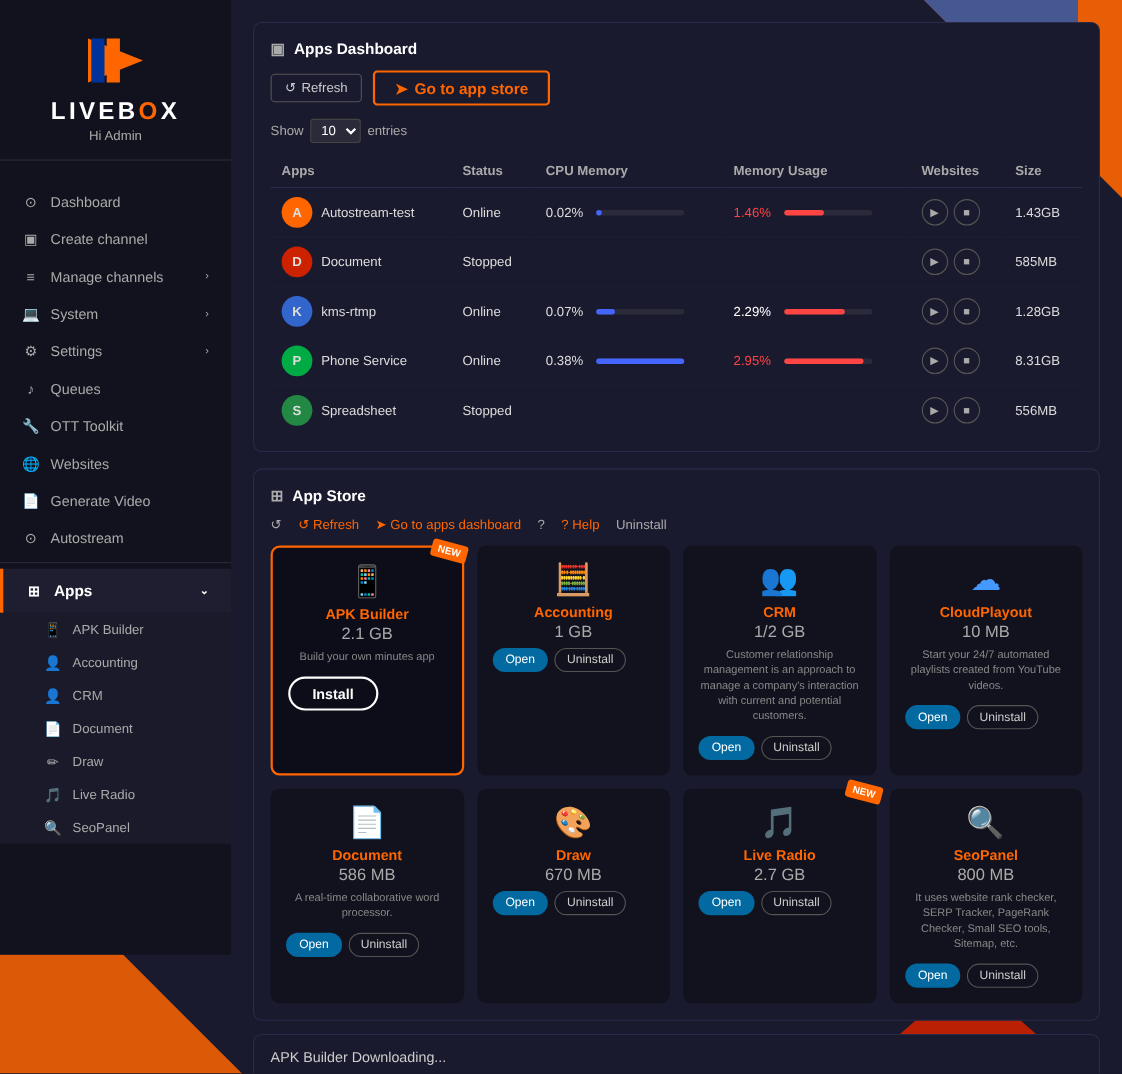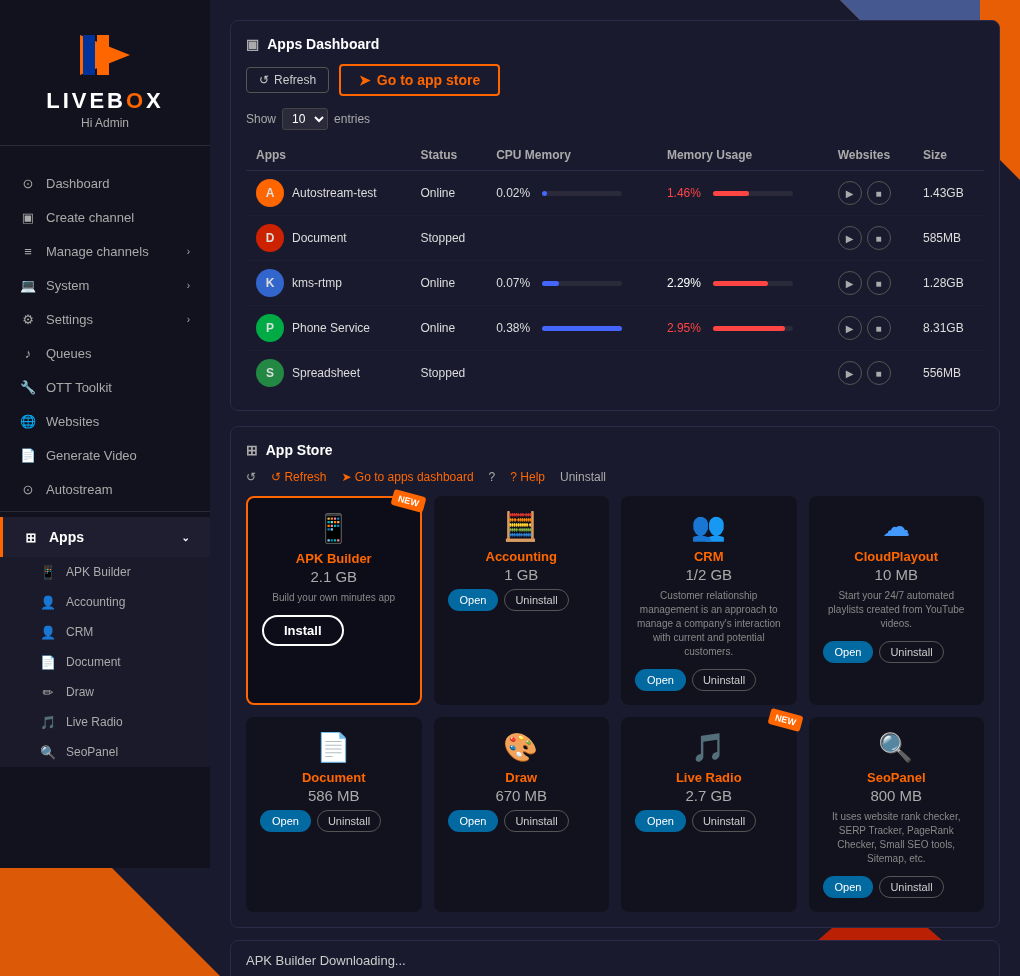--- a/index.html
+++ b/index.html
@@ -786,20 +786,21 @@
     <div class="app-card-btns">
       <button class="btn-open">Open</button>
       <button class="btn-uninstall">Uninstall</button>
     </div>
   </div>
         <div class="app-card">
 
     <span class="app-card-icon" style="color:#ff4422">📄</span>
     <div class="app-card-name">Document</div>
     <div class="app-card-size">586 MB</div>
+    <div class="app-card-desc">A real-time collaborative word processor.</div>
     <div class="app-card-btns">
       <button class="btn-open">Open</button>
       <button class="btn-uninstall">Uninstall</button>
     </div>
   </div>
         <div class="app-card">
 
     <span class="app-card-icon" style="color:#cc44aa">🎨</span>
     <div class="app-card-name">Draw</div>
     <div class="app-card-size">670 MB</div>

